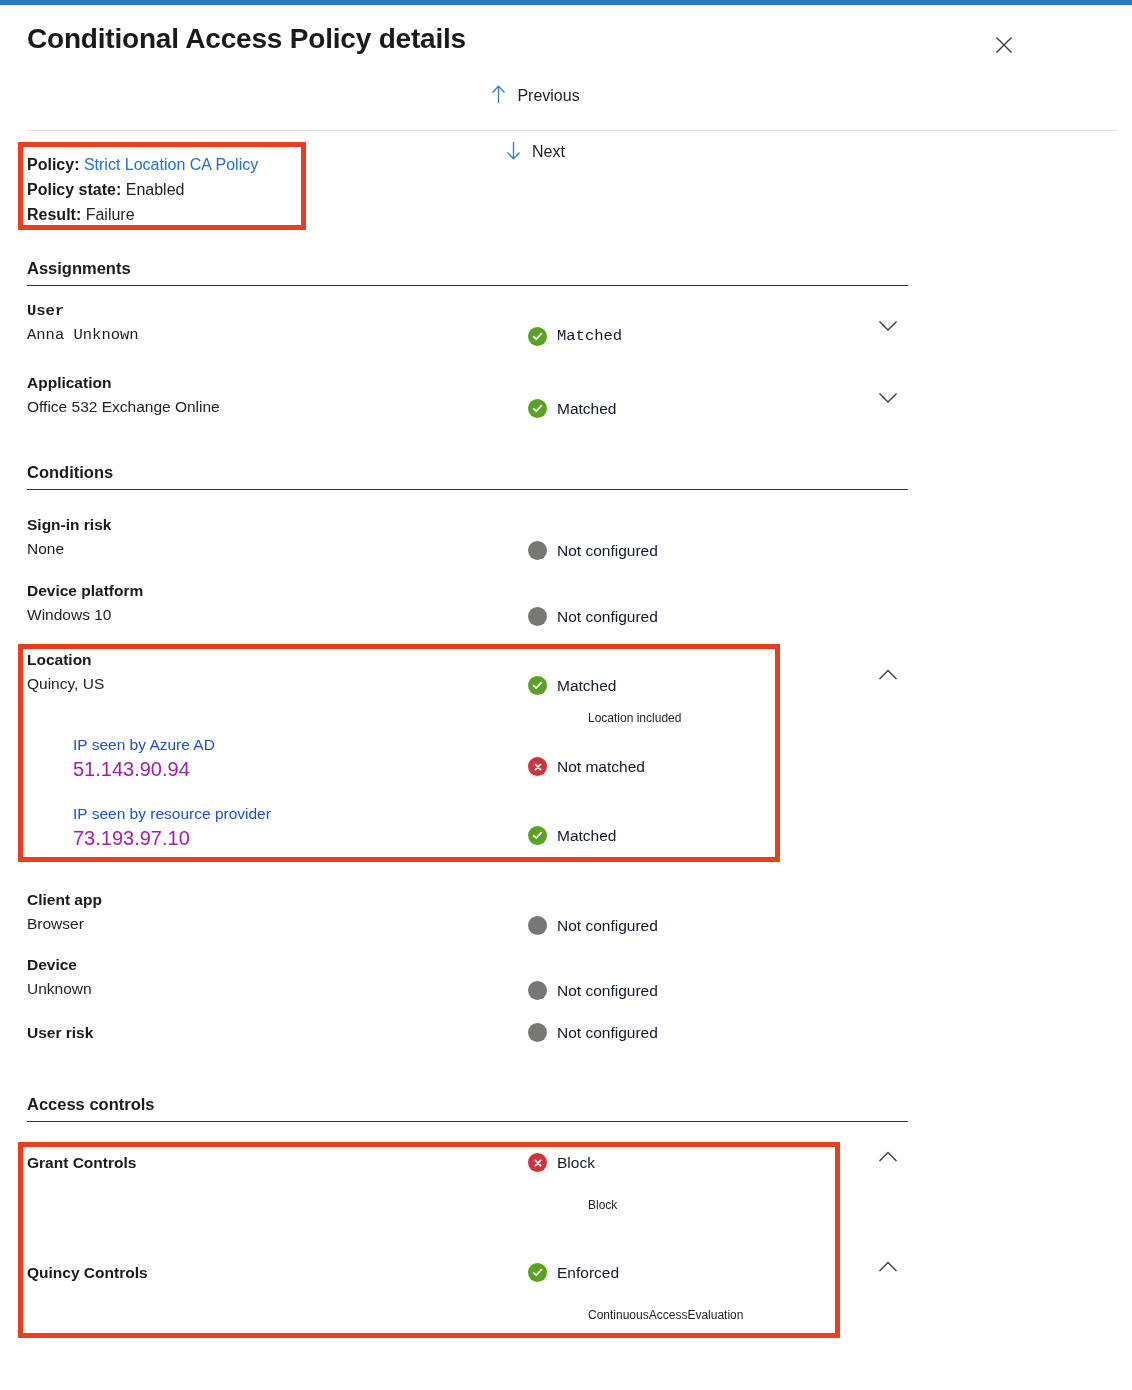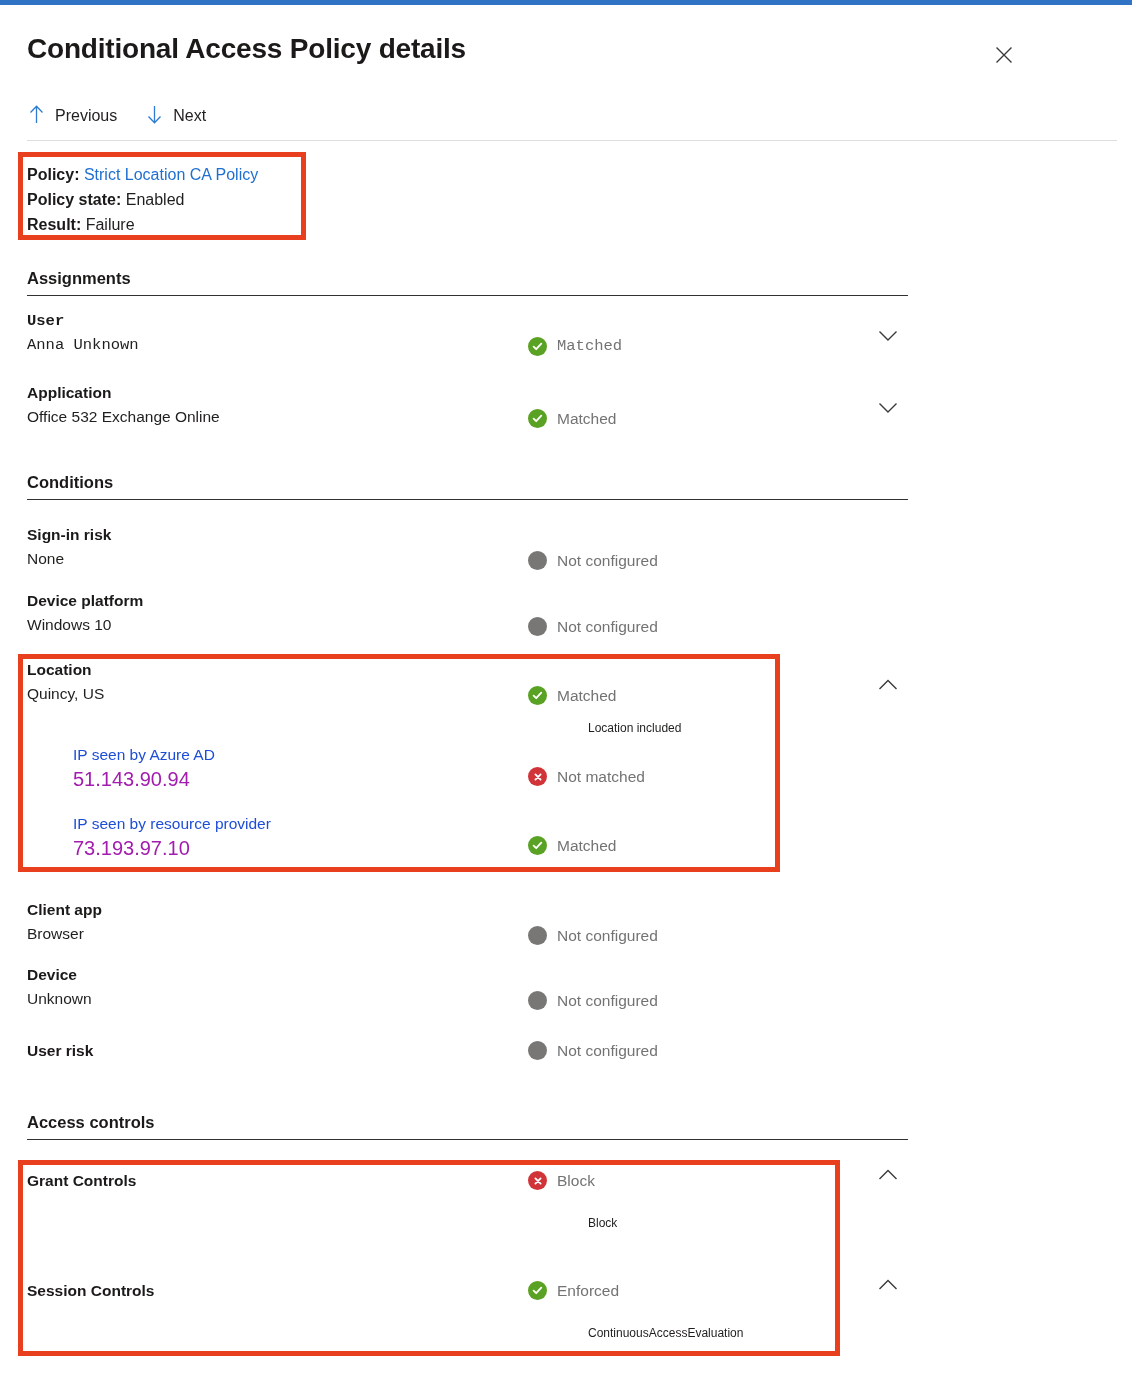--- a/index.html
+++ b/index.html
@@ -23,21 +23,21 @@
     position: absolute;
     top: 0; left: 0;
     width: 1132px;
     height: 5px;
     background: #3072c4;
   }
 
   
   .page {
     position: absolute;
-    top: 19px; left: 0;
+    top: 9px; left: 0;
     width: 1044px;
   }
 
   
   .header {
     position: relative;
     height: 72px;
   }
   .page-title {
     position: absolute;
@@ -65,20 +65,21 @@
   .close-btn svg { display: block; }
 
   
   .command-bar {
     position: relative;
     height: 50px;
     padding-left: 27px;
     display: flex;
     align-items: center;
     gap: 26px;
+    flex-direction: column;
   }
   .cmd {
     display: flex;
     align-items: center;
     gap: 11px;
     cursor: pointer;
     background: none;
     border: none;
     padding: 4px 2px;
     font-family: "Liberation Sans", sans-serif;
@@ -172,21 +173,21 @@
   .row-status {
     position: absolute;
     left: 501px;
     display: flex;
     align-items: center;
     gap: 10px;
     white-space: nowrap;
   }
   .row-status .status-text {
     font-size: 15.5px;
-    color: #737373;
+    color: #0f172a;
     line-height: 1;
   }
   .chev {
     position: absolute;
     left: 845px;
     width: 32px;
     height: 32px;
     display: flex;
     align-items: center;
     justify-content: center;
@@ -418,21 +419,21 @@
 
   <div class="row" style="margin-top:9px; height:56px;">
     <div class="row-label">Device</div>
     <div class="row-value">Unknown</div>
     <div class="row-status" style="top:25px;">
       <span class="ico ico-na"></span>
       <span class="status-text">Not configured</span>
     </div>
   </div>
 
-  <div class="row" style="margin-top:17px; height:40px;">
+  <div class="row" style="margin-top:9px; height:40px;">
     <div class="row-label" style="top:3px;">User risk</div>
     <div class="row-status" style="top:2px;">
       <span class="ico ico-na"></span>
       <span class="status-text">Not configured</span>
     </div>
   </div>
 
   <div class="section-head" style="margin-top:30px;">Access controls</div>
 
   <div class="row" style="margin-top:28px; height:196px;">
@@ -449,21 +450,21 @@
     </div>
     <button class="chev" style="top:-8px;">
       <span>
         <svg width="20" height="12" viewBox="0 0 20 12" fill="none">
             <path d="M1.5 10 L10 1.5 L18.5 10" stroke="#3b3a39" stroke-width="1.4"></path>
           </svg>
       </span>
     </button>
     <div class="subdetail" style="top:48px;">Block</div>
 
-    <div class="row-label" style="top:114px;">Session Controls</div>
+    <div class="row-label" style="top:114px;">Quincy Controls</div>
     <div class="row-status" style="top:113px;">
       <span class="ico ico-ok">
         <svg width="11" height="11" viewBox="0 0 11 11">
             <path d="M1.6 5.6 L4.2 8.2 L9.3 2.6" stroke="#ffffff" stroke-width="1.8" fill="none" stroke-linecap="round" stroke-linejoin="round"></path>
           </svg>
       </span>
       <span class="status-text">Enforced</span>
     </div>
     <button class="chev" style="top:102px;">
       <span>

